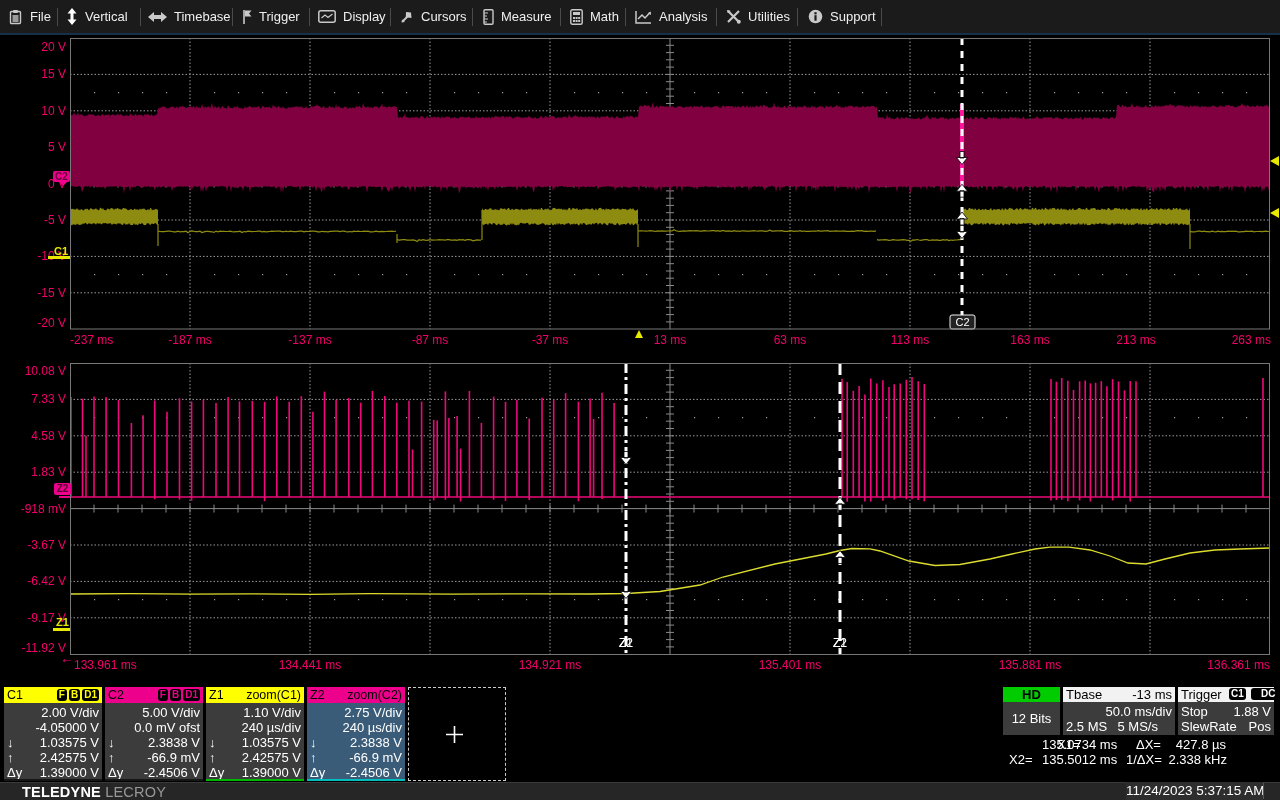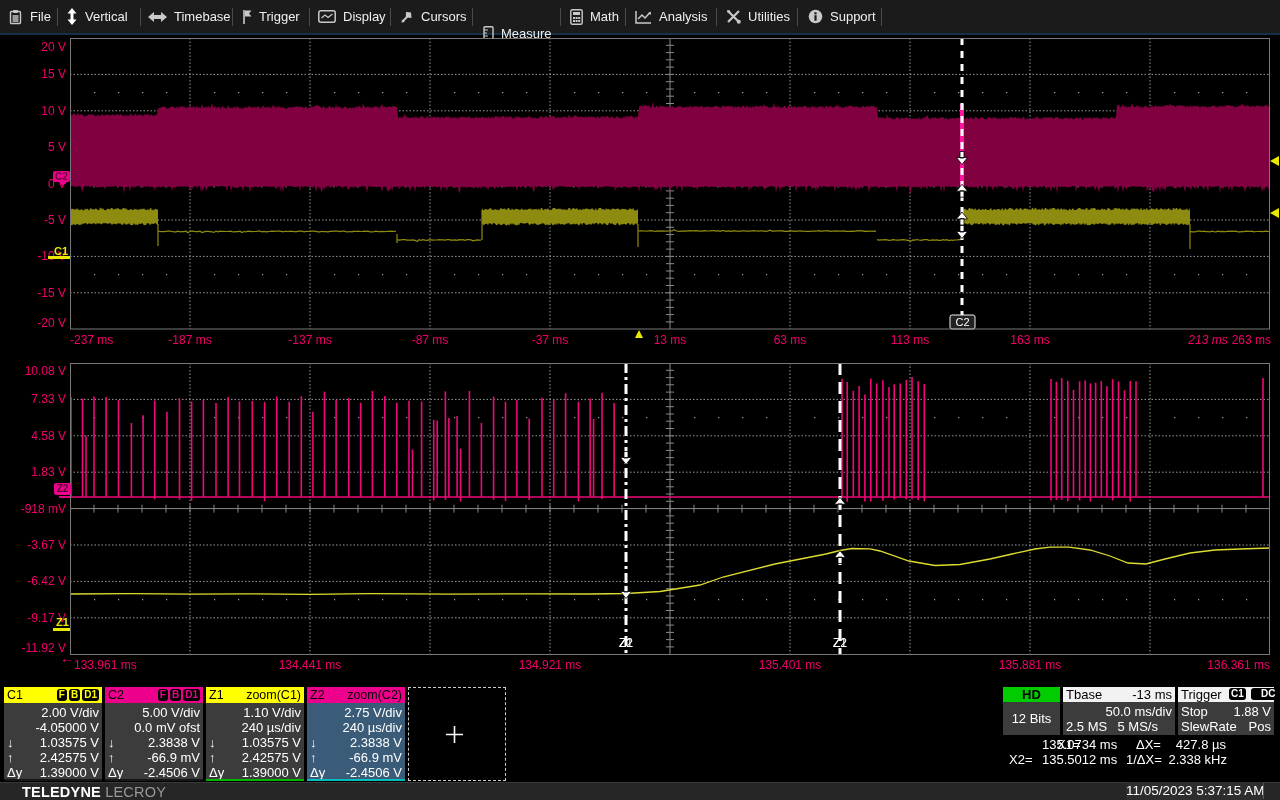--- a/index.html
+++ b/index.html
@@ -68,21 +68,21 @@
     <span>Display</span>
   </div>
 <div class="mi" style="left:400px;">
     <svg width="14" height="14" viewBox="0 0 14 14">
       <path d="M3 11 L9 5" stroke="#C9C9C9" stroke-width="1.8"></path>
       <path d="M11 2.5 L11.5 8 L5.8 7.2 Z M6 2 L11 2.5 L5.8 7.2 Z" fill="#C9C9C9"></path>
       <path d="M1.5 12.5 L5 12 L2 9.5 Z" fill="#C9C9C9"></path>
     </svg>
     <span>Cursors</span>
   </div>
-<div class="mi" style="left:483px;margin-top:17px;">
+<div class="mi" style="left:483px;">
     <svg width="11" height="16" viewBox="0 0 11 16">
       <rect x="1" y="0.8" width="9" height="14.4" rx="1" fill="none" stroke="#C9C9C9" stroke-width="1.4"></rect>
       <path d="M1 4 h4 M1 7 h3 M1 10 h4 M1 13 h3" stroke="#C9C9C9" stroke-width="1.1"></path>
     </svg>
     <span>Measure</span>
   </div>
 <div class="mi" style="left:570px;">
     <svg width="13" height="16" viewBox="0 0 13 16">
       <rect x="0.8" y="0.8" width="11.4" height="14.4" rx="1.5" fill="none" stroke="#C9C9C9" stroke-width="1.4"></rect>
       <rect x="3" y="3" width="7" height="3" fill="#C9C9C9"></rect>
@@ -320,21 +320,21 @@
 <div class="ylab" style="top:641px;">-11.92 V</div>
 <div class="xlab" style="left:70px; top:333px;">-237 ms</div>
 <div class="xlab" style="left:190px; top:333px; transform:translateX(-50%);">-187 ms</div>
 <div class="xlab" style="left:310px; top:333px; transform:translateX(-50%);">-137 ms</div>
 <div class="xlab" style="left:430px; top:333px; transform:translateX(-50%);">-87 ms</div>
 <div class="xlab" style="left:550px; top:333px; transform:translateX(-50%);">-37 ms</div>
 <div class="xlab" style="left:670px; top:333px; transform:translateX(-50%);">13 ms</div>
 <div class="xlab" style="left:790px; top:333px; transform:translateX(-50%);">63 ms</div>
 <div class="xlab" style="left:910px; top:333px; transform:translateX(-50%);">113 ms</div>
 <div class="xlab" style="left:1030px; top:333px; transform:translateX(-50%);">163 ms</div>
-<div class="xlab" style="left:1208px; top:333px; transform:translateX(-50%);font-style:italic;">213 ms</div>
+<div class="xlab" style="left:1136px; top:333px; transform:translateX(-50%);">213 ms</div>
 <div class="xlab" style="right:9px; top:333px;">263 ms</div>
 <div class="xlab" style="left:74px; top:658px;">133.961 ms</div>
 <div class="xlab" style="left:310px; top:658px; transform:translateX(-50%);">134.441 ms</div>
 <div class="xlab" style="left:550px; top:658px; transform:translateX(-50%);">134.921 ms</div>
 <div class="xlab" style="left:790px; top:658px; transform:translateX(-50%);">135.401 ms</div>
 <div class="xlab" style="left:1030px; top:658px; transform:translateX(-50%);">135.881 ms</div>
 <div class="xlab" style="right:10px; top:658px;">136.361 ms</div>
 <div class="abs" style="left:60px; top:650px; color:#F3006B; font-size:14px; font-weight:bold;">←</div>
 <div class="abs" style="left:635px; top:330px; width:0; height:0; border-left:4px solid transparent; border-right:4px solid transparent; border-bottom:8.5px solid #E8E800;"></div>
 <div class="abs" style="left:1270px; top:156px; width:0; height:0; border-top:5.5px solid transparent; border-bottom:5.5px solid transparent; border-right:9px solid #E8E800;"></div>
@@ -500,14 +500,14 @@
 <div class="wtext" style="left:1042px; top:737px; width:74px; text-align:right;">135.0734 ms</div>
 <div class="wtext" style="left:1136px; top:737px;">ΔX=</div>
 <div class="wtext" style="left:1160px; top:737px; width:66px; text-align:right;">427.8 µs</div>
 <div class="wtext" style="left:1009px; top:752px;">X2=</div>
 <div class="wtext" style="left:1042px; top:752px; width:74px; text-align:left;">135.5012 ms</div>
 <div class="wtext" style="left:1126px; top:752px;">1/ΔX=</div>
 <div class="wtext" style="left:1163px; top:752px; width:64px; text-align:right;">2.338 kHz</div>
 
 <div id="botbar"></div>
 <div class="abs" style="left:22px; top:784px; font-size:14.5px; color:#fff; font-weight:bold; letter-spacing:0.2px;">TELEDYNE <span style="color:#989898; font-weight:normal;">LECROY</span></div>
-<div class="abs" style="left:1126px; top:782px; width:137px; height:18px; background:#2e2e2e; color:#fff; font-size:13.5px; text-align:center; line-height:18px; white-space:nowrap;">11/05/2023 5:37:15 AM</div>
+<div class="abs" style="left:1126px; top:782px; width:137px; height:18px; background:#2e2e2e; color:#fff; font-size:13.5px; text-align:center; line-height:18px; white-space:nowrap;">11/24/2023 5:37:15 AM</div>
 <div class="abs" style="left:1263px; top:783px; width:1px; height:16px; background:#555;"></div>
 
 </body></html>

